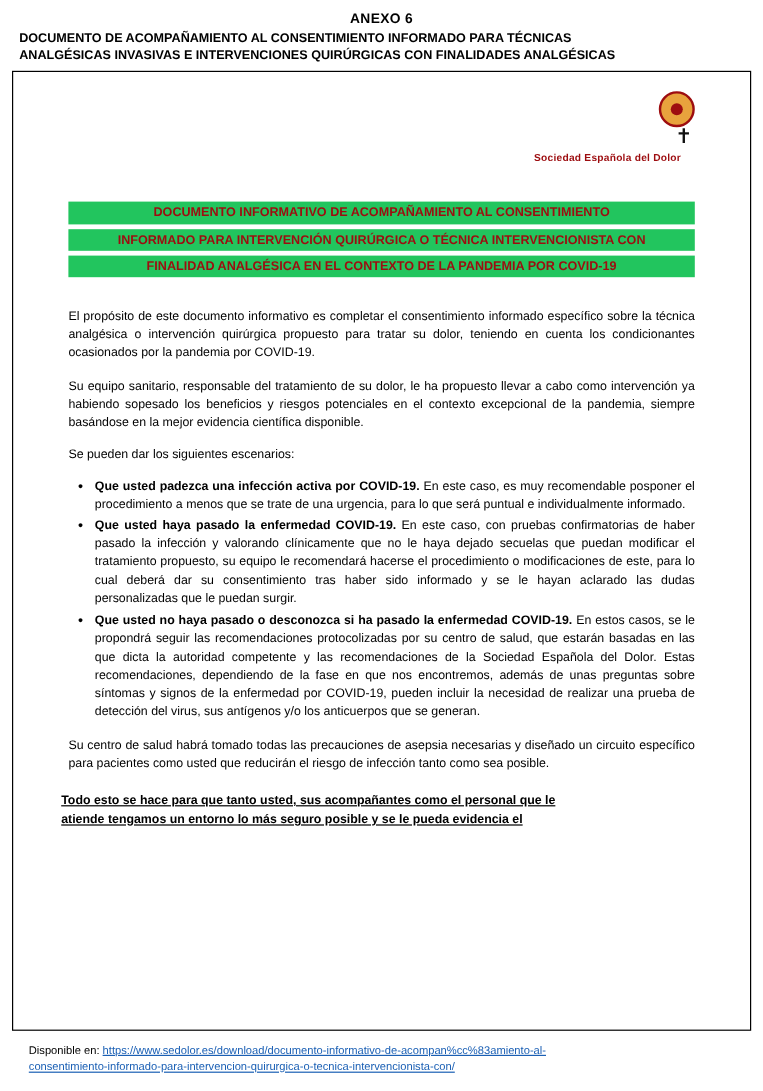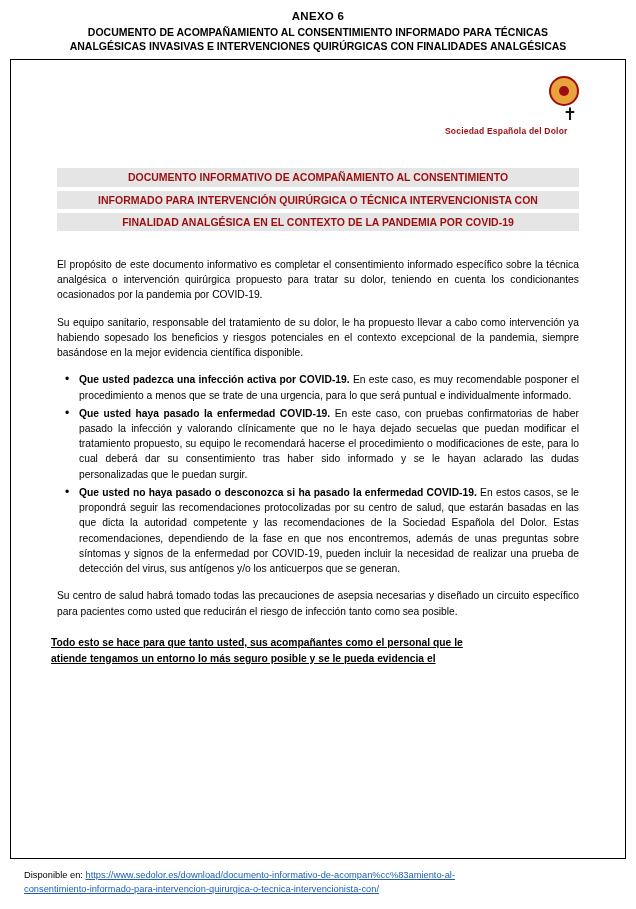--- a/index.html
+++ b/index.html
@@ -26,21 +26,21 @@
 
   
   .anexo-title {
     text-align: center;
     font-size: 11.5px;
     font-weight: bold;
     letter-spacing: 0.3px;
     margin: 2px 0 3px 0;
   }
   .doc-subtitle {
-    text-align: center;
+    text-align: left;
     font-size: 10.5px;
     font-weight: bold;
     line-height: 1.35;
     padding: 0 6px;
     margin-bottom: 6px;
   }
 
   
   .doc-box {
     border: 1px solid #000;
@@ -119,21 +119,21 @@
   .hl-title {
     margin: 28px 30px 0 30px;
     text-align: center;
   }
   .hl-title .line {
     display: block;
     margin: 0 auto 4px auto;
     font-size: 10.5px;
     font-weight: bold;
     color: #9d0d10;
-    background: #e5e5e5;
+    background: #22c55e;
     padding: 2px 2px;
     line-height: 1.35;
   }
 
   
   .body {
     margin: 26px 30px 0 30px;
     font-size: 10.3px;
     line-height: 1.48;
     text-align: justify;
@@ -210,20 +210,21 @@
 
     <div class="hl-title">
       <span class="line">DOCUMENTO INFORMATIVO DE ACOMPAÑAMIENTO AL CONSENTIMIENTO</span>
       <span class="line">INFORMADO PARA INTERVENCIÓN QUIRÚRGICA O TÉCNICA INTERVENCIONISTA CON</span>
       <span class="line">FINALIDAD ANALGÉSICA EN EL CONTEXTO DE LA PANDEMIA POR COVID-19</span>
     </div>
 
     <div class="body">
       <p>El propósito de este documento informativo es completar el consentimiento informado específico sobre la técnica analgésica o intervención quirúrgica propuesto para tratar su dolor, teniendo en cuenta los condicionantes ocasionados por la pandemia por COVID-19.</p>
       <p>Su equipo sanitario, responsable del tratamiento de su dolor, le ha propuesto llevar a cabo como intervención ya habiendo sopesado los beneficios y riesgos potenciales en el contexto excepcional de la pandemia, siempre basándose en la mejor evidencia científica disponible.</p>
+      <p class="tight">Se pueden dar los siguientes escenarios:</p>
 
       <ul class="scenarios">
         <li><span class="b">Que usted padezca una infección activa por COVID-19.</span><span> En este caso, es muy recomendable posponer el procedimiento a menos que se trate de una urgencia, para lo que será puntual e individualmente informado.</span></li>
         <li><span class="b">Que usted haya pasado la enfermedad COVID-19.</span><span> En este caso, con pruebas confirmatorias de haber pasado la infección y valorando clínicamente que no le haya dejado secuelas que puedan modificar el tratamiento propuesto, su equipo le recomendará hacerse el procedimiento o modificaciones de este, para lo cual deberá dar su consentimiento tras haber sido informado y se le hayan aclarado las dudas personalizadas que le puedan surgir.</span></li>
         <li><span class="b">Que usted no haya pasado o desconozca si ha pasado la enfermedad COVID-19.</span><span> En estos casos, se le propondrá seguir las recomendaciones protocolizadas por su centro de salud, que estarán basadas en las que dicta la autoridad competente y las recomendaciones de la Sociedad Española del Dolor. Estas recomendaciones, dependiendo de la fase en que nos encontremos, además de unas preguntas sobre síntomas y signos de la enfermedad por COVID-19, pueden incluir la necesidad de realizar una prueba de detección del virus, sus antígenos y/o los anticuerpos que se generan.</span></li>
       </ul>
 
       <p>Su centro de salud habrá tomado todas las precauciones de asepsia necesarias y diseñado un circuito específico para pacientes como usted que reducirán el riesgo de infección tanto como sea posible.</p>
     </div>
 

